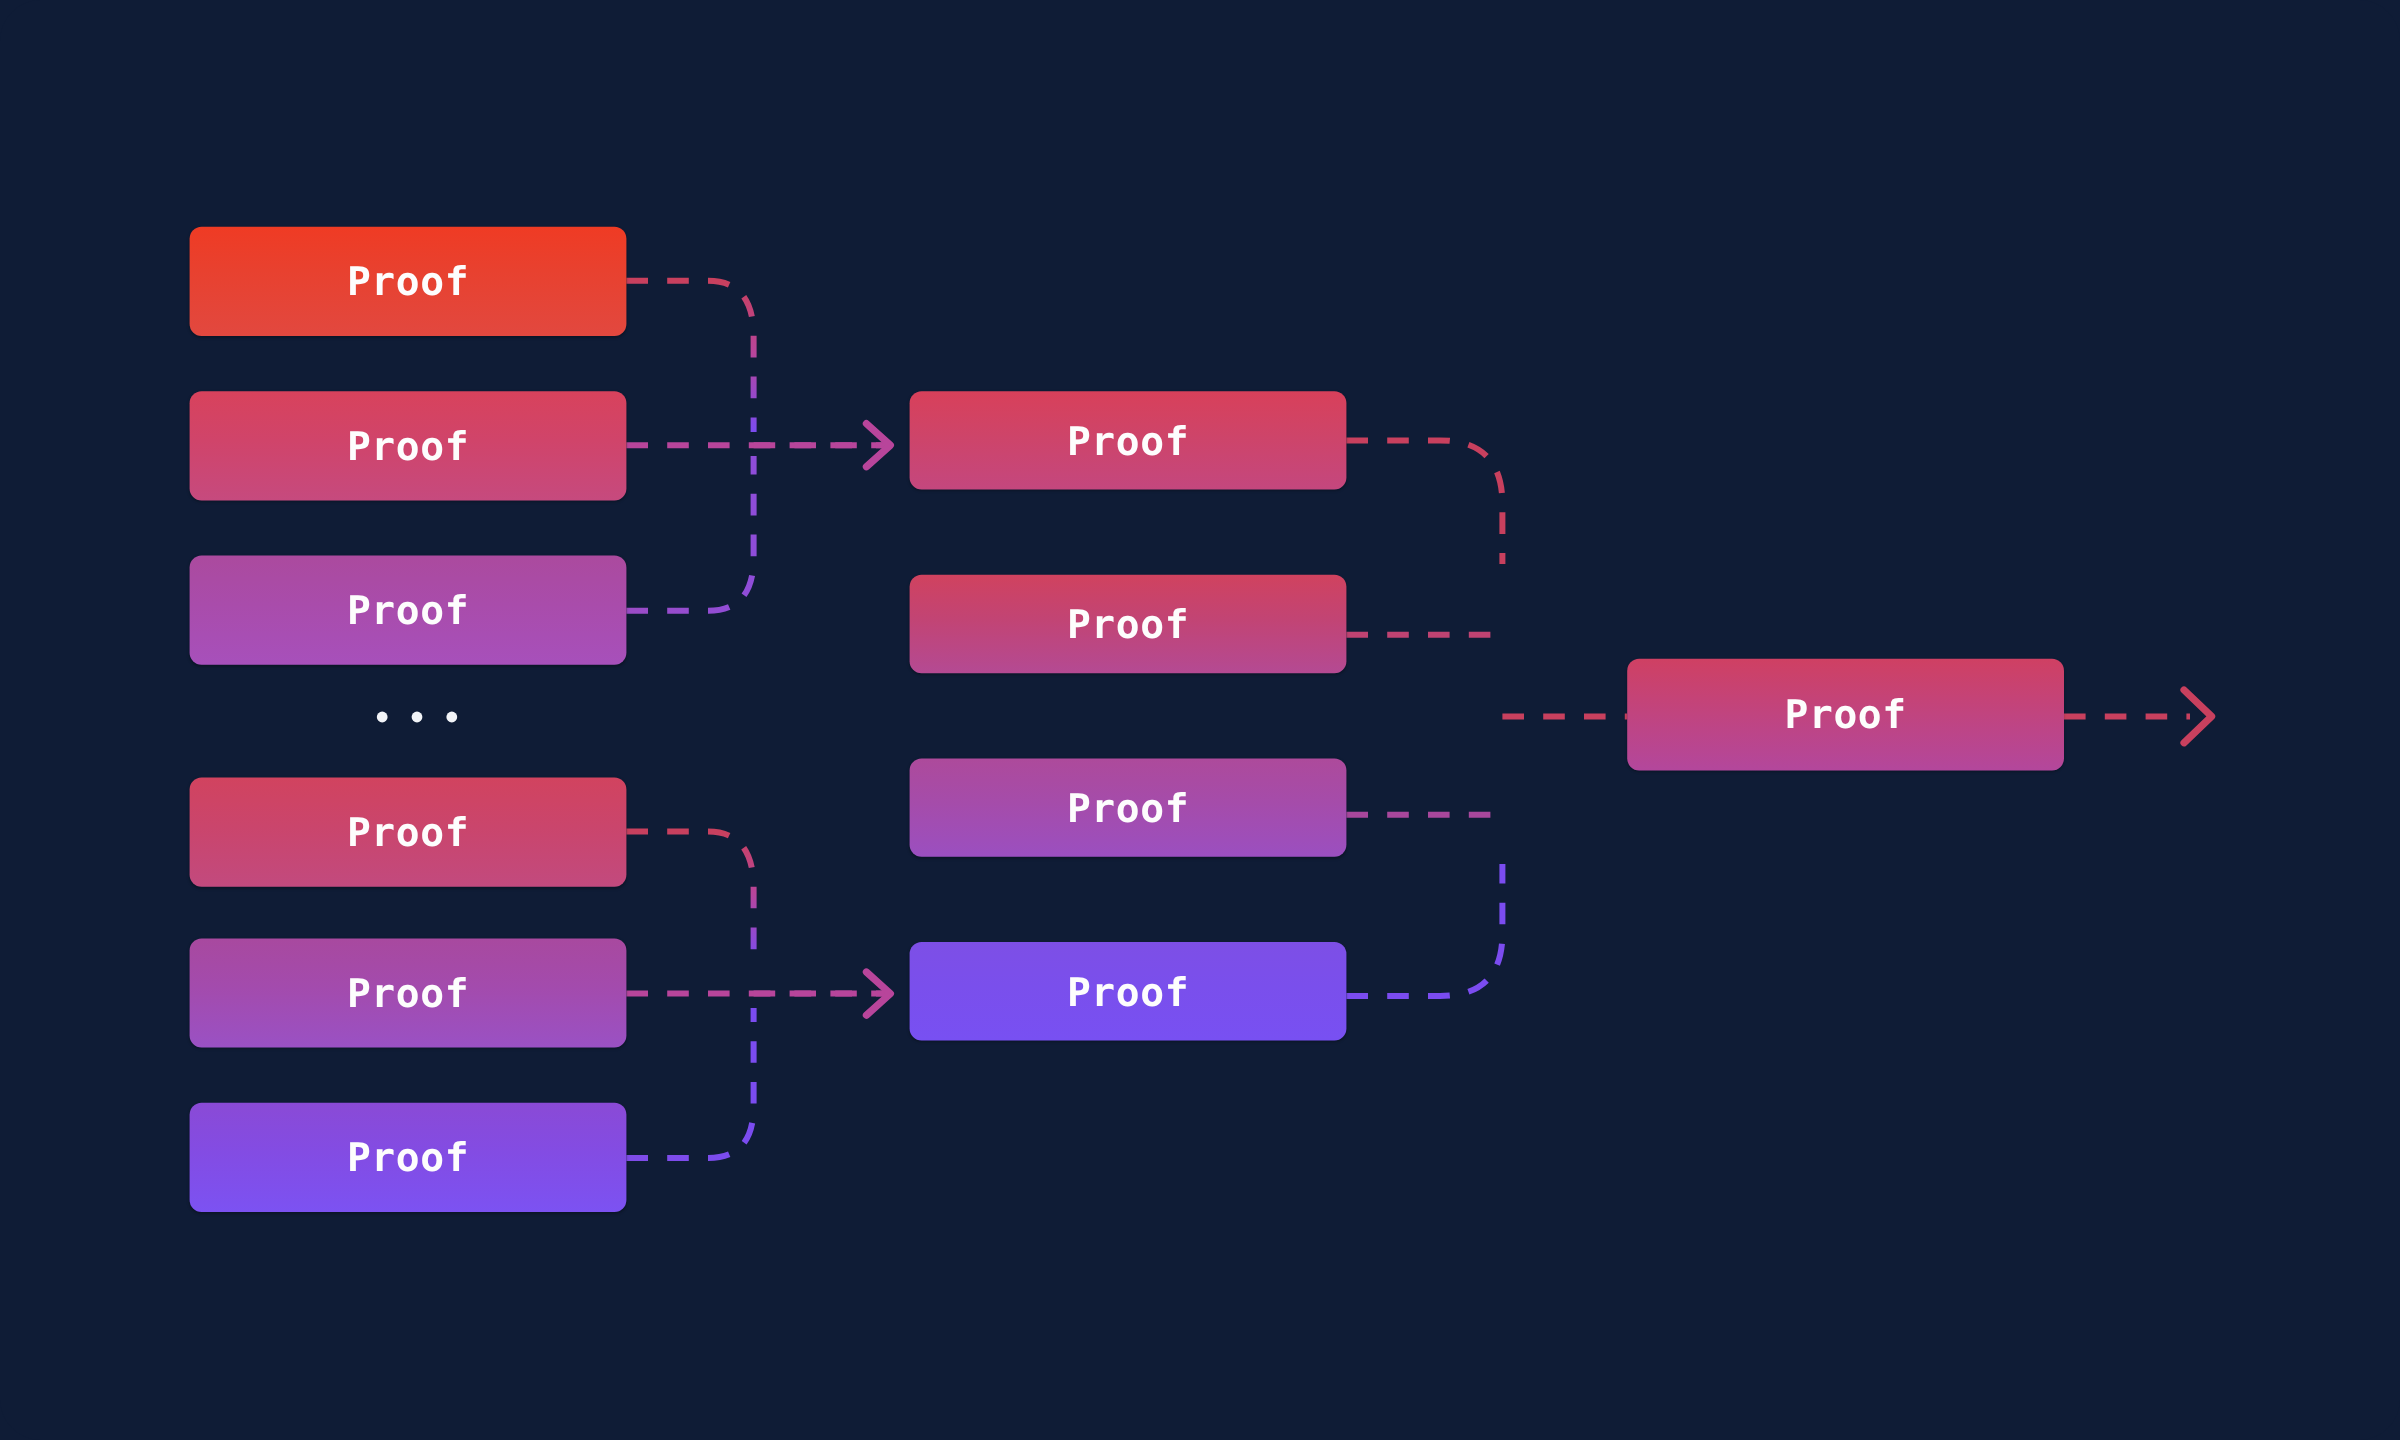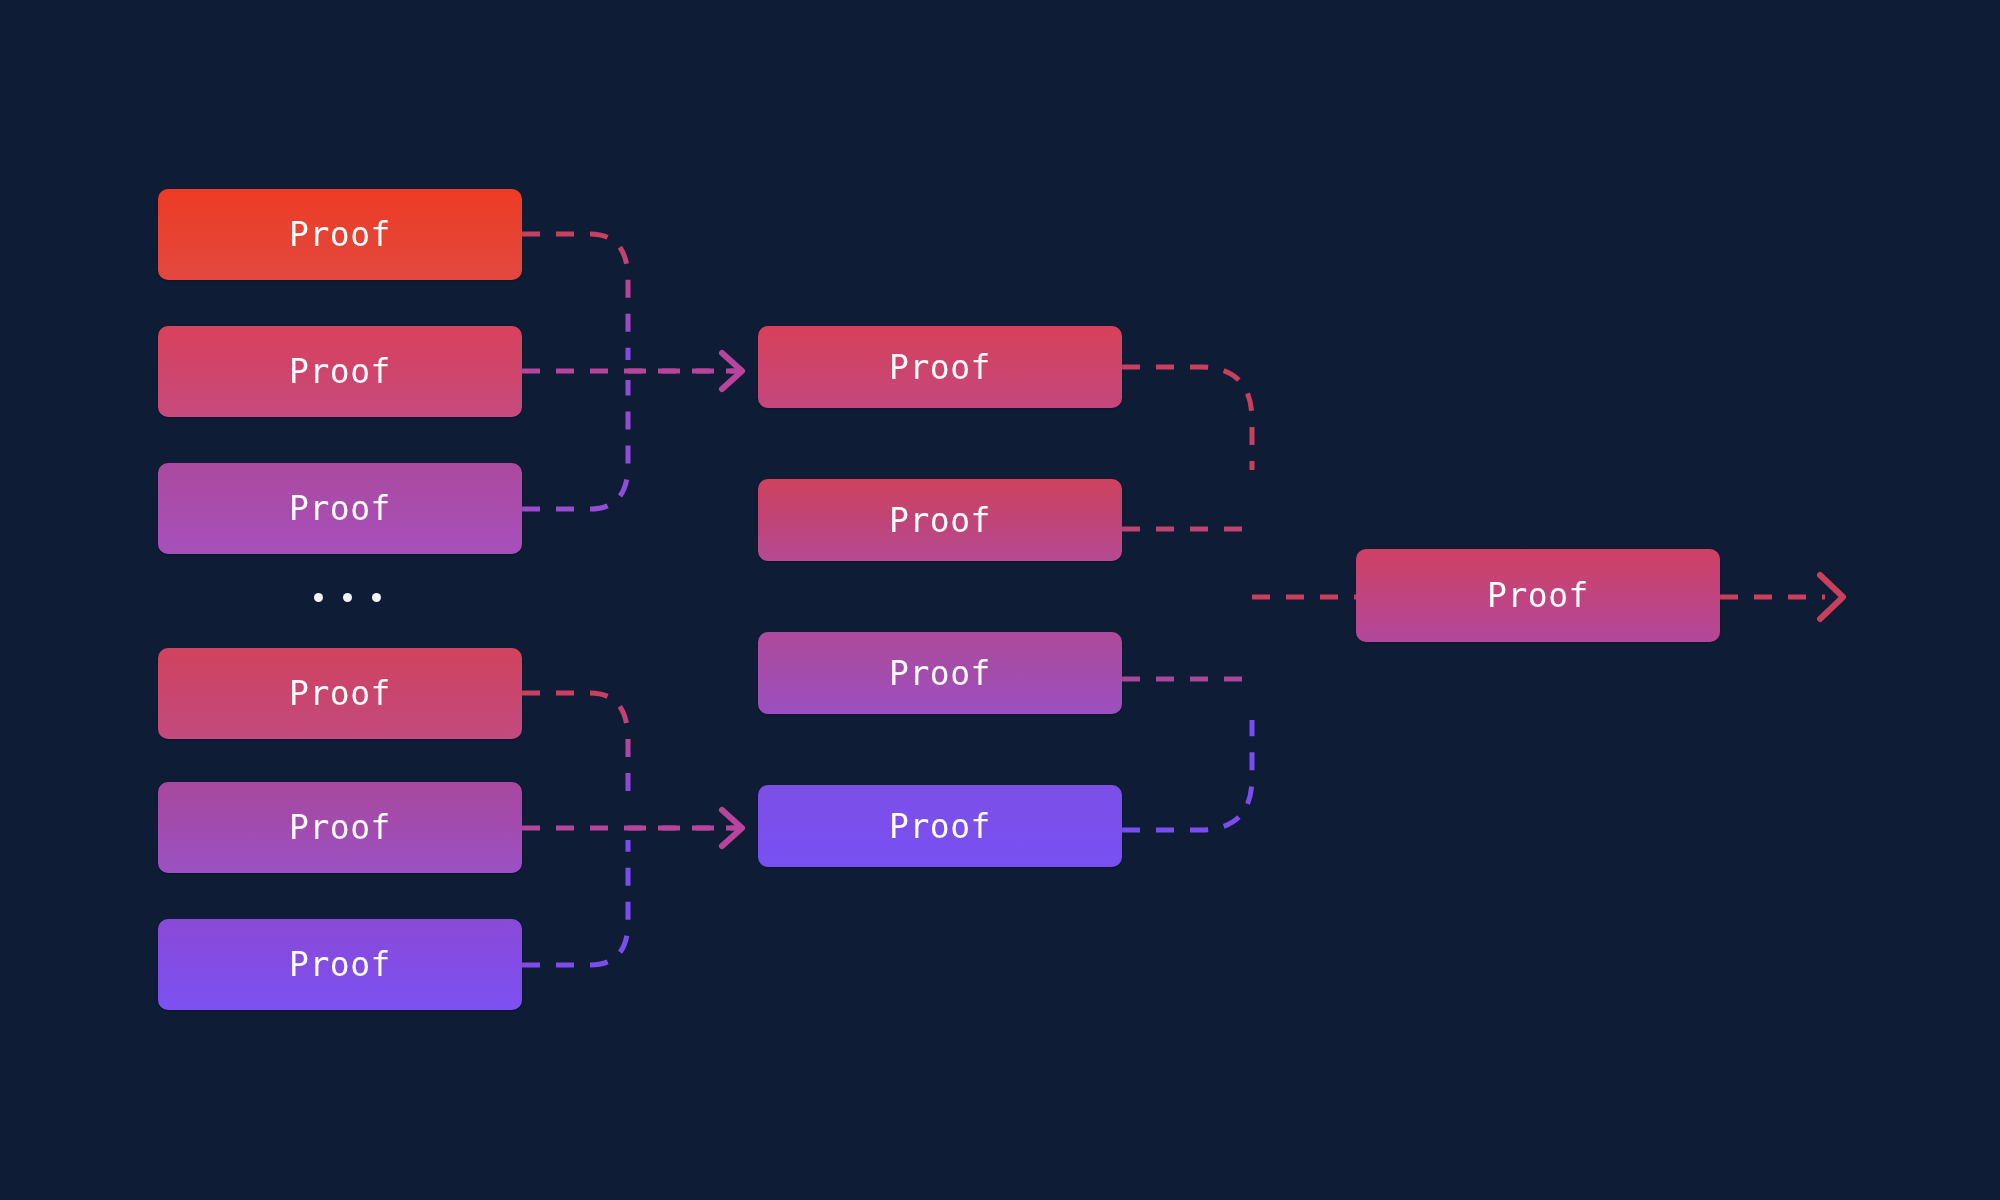--- a/index.html
+++ b/index.html
@@ -36,21 +36,21 @@
     align-items: center;
     justify-content: center;
     color: #ffffff;
     font-size: 33px;
     letter-spacing: 0.5px;
     font-family: "DejaVu Sans Mono", "Liberation Mono", monospace;
     box-shadow: 0 1px 2px rgba(0,0,0,0.25);
   }
   .proof-label {
     color: #fdfdfd;
-    font-weight: 400;
+    font-weight: 700;
     line-height: 1;
     user-select: none;
   }
   .ellipsis {
     position: absolute;
     display: flex;
     gap: 20px;
     align-items: center;
   }
   .ellipsis span {

